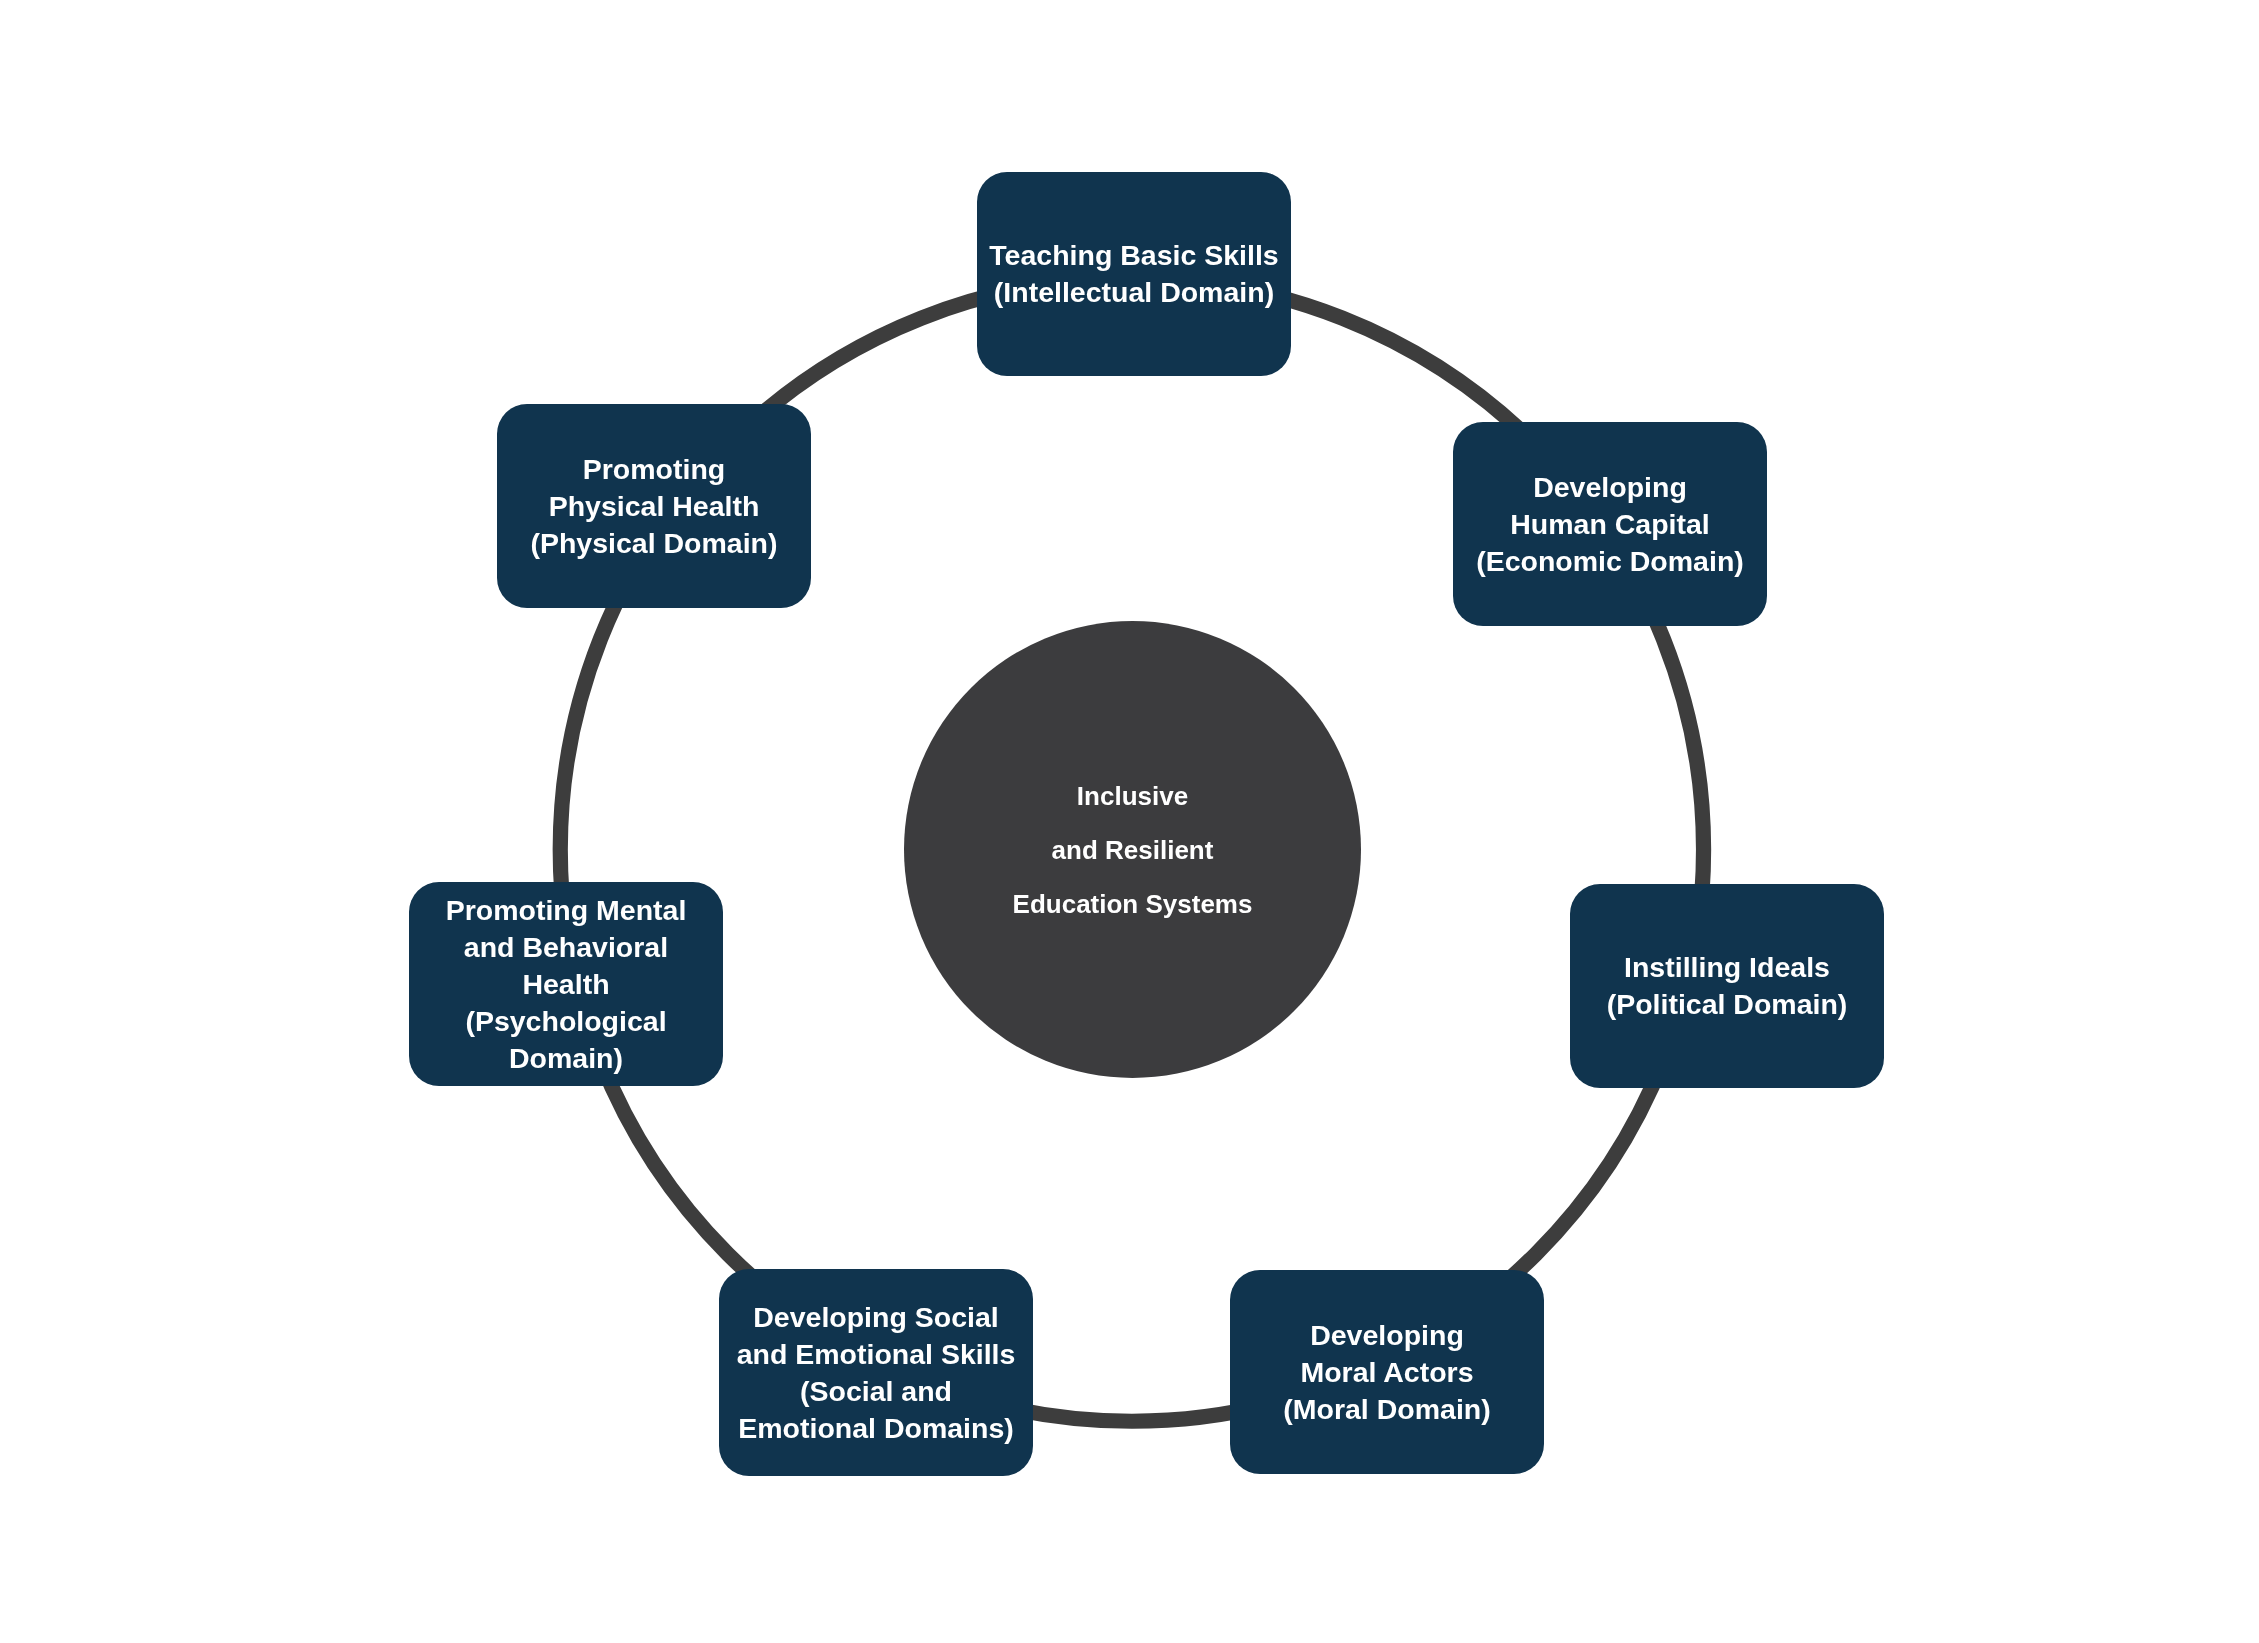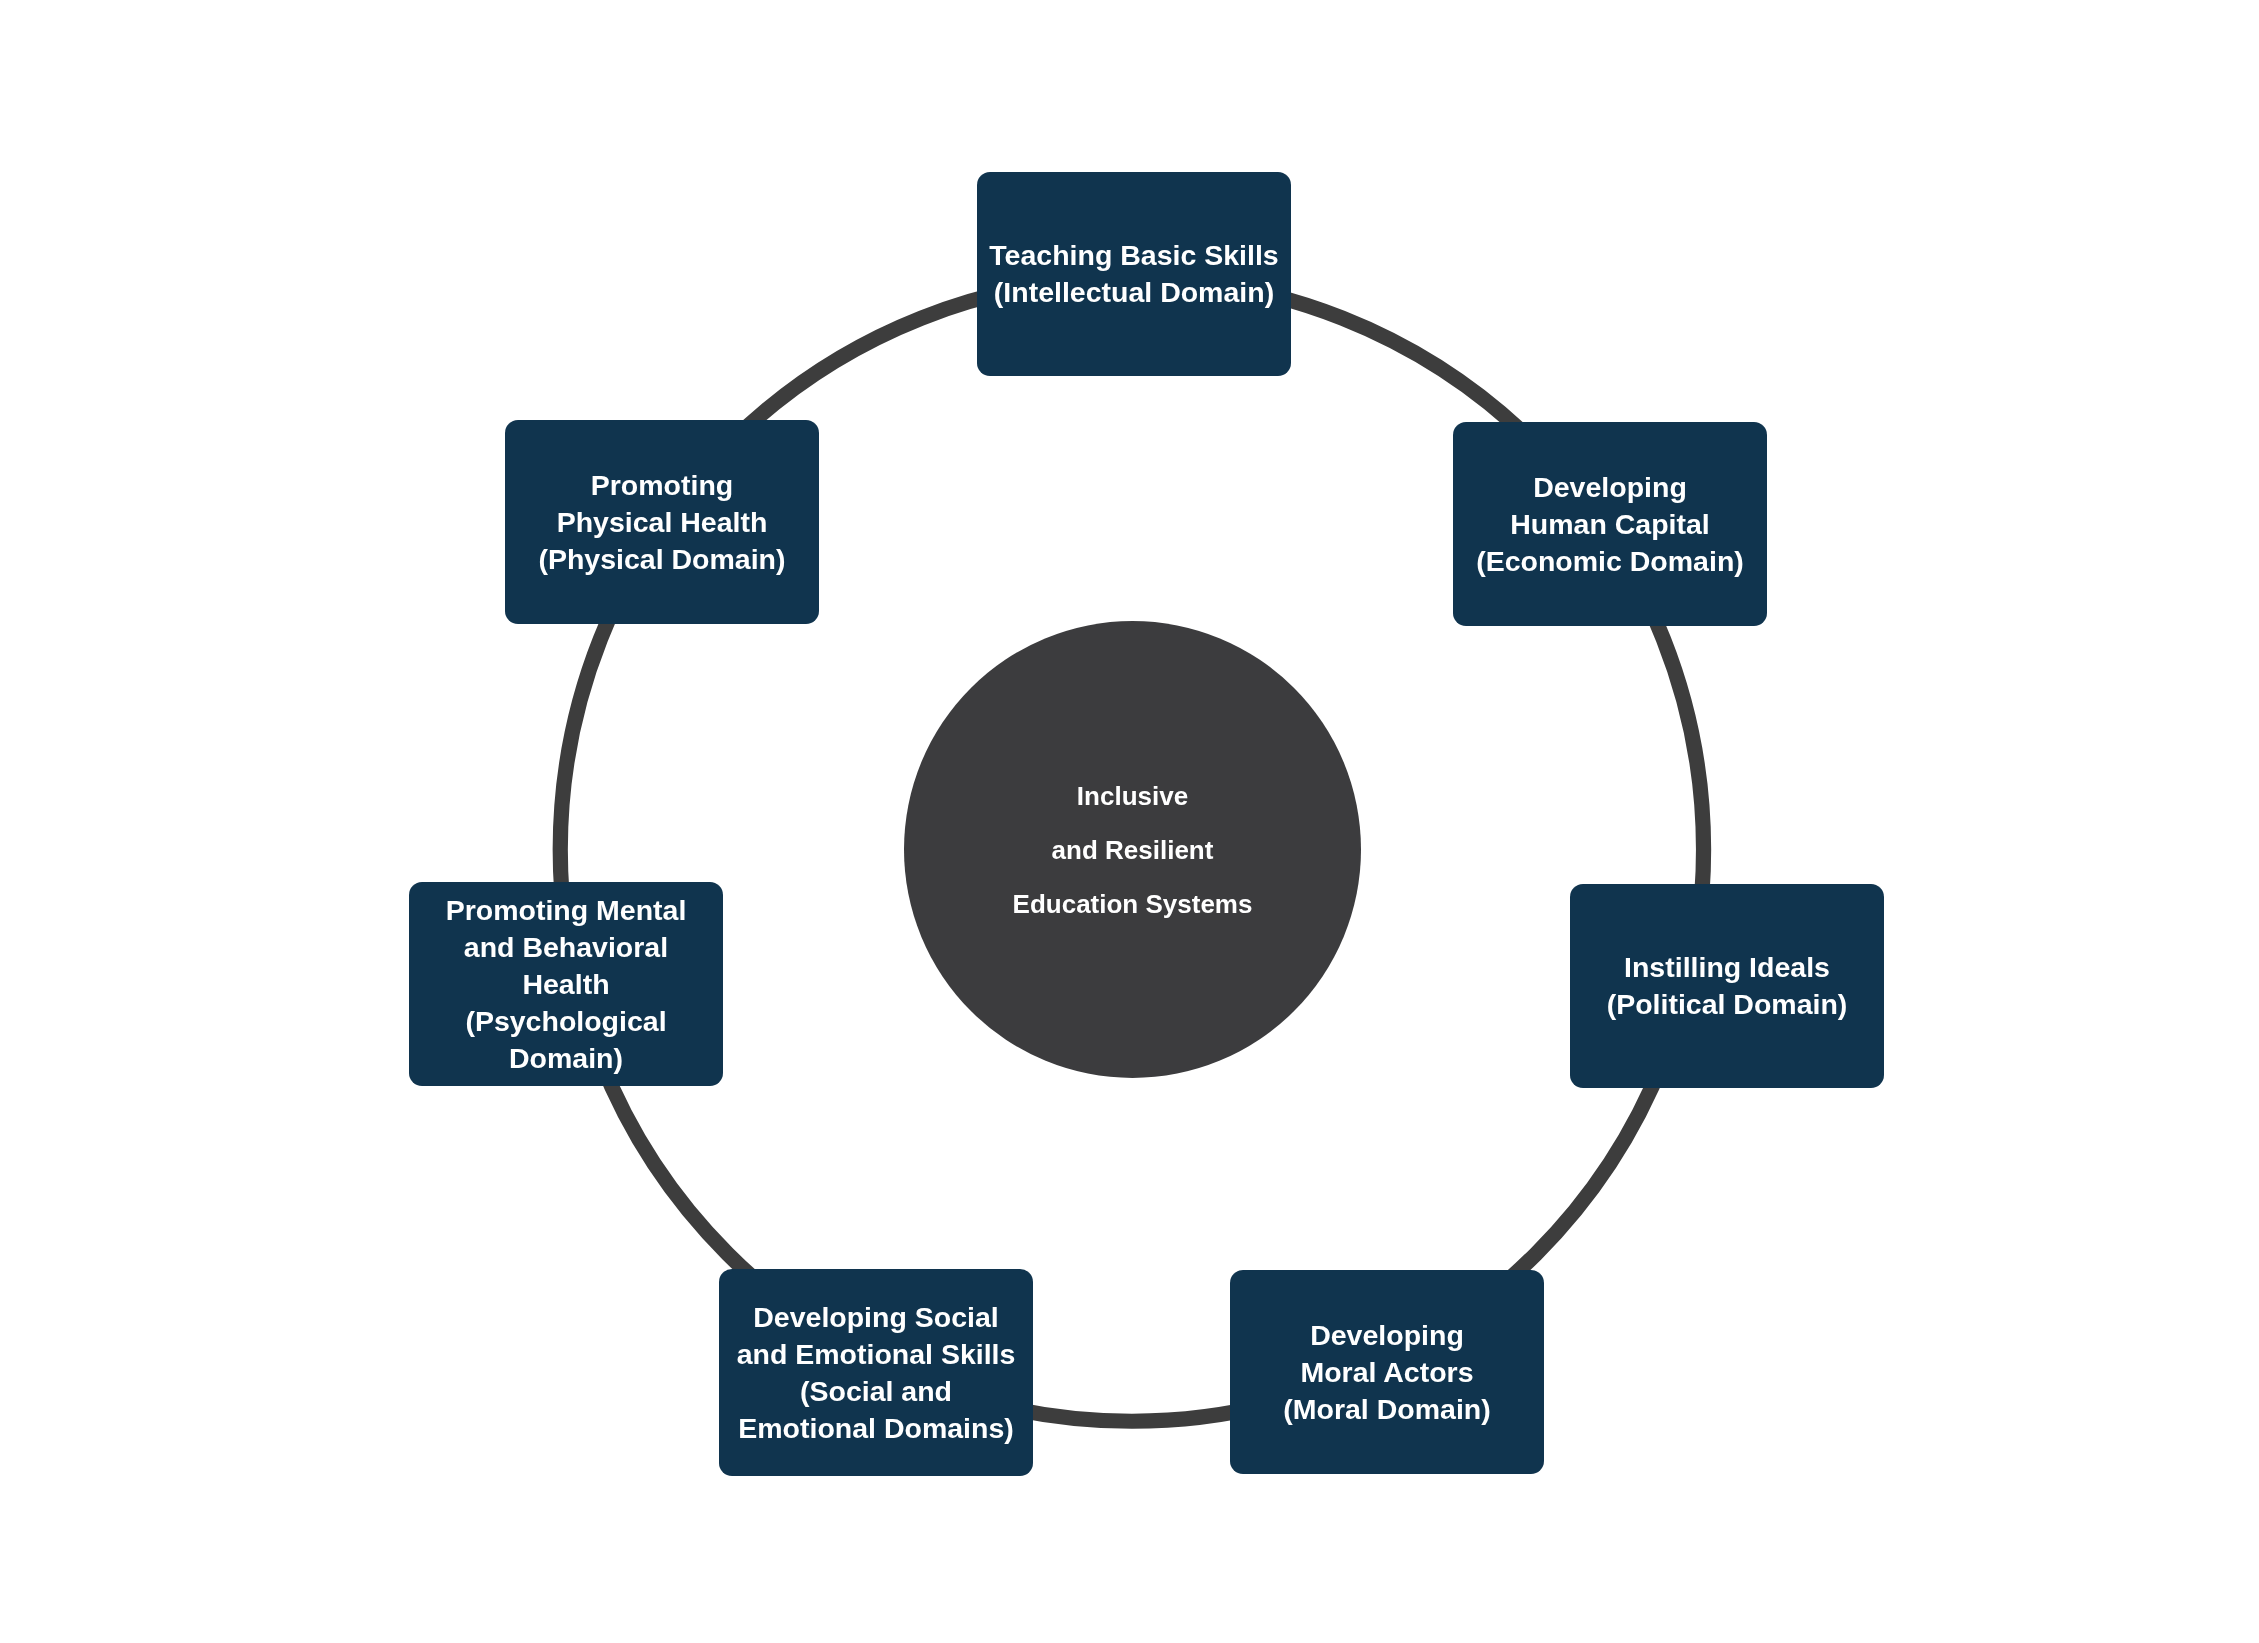--- a/index.html
+++ b/index.html
@@ -33,42 +33,42 @@
     color: var(--text, #ffffff);
     font-size: 26px;
     font-weight: bold;
     line-height: 54px;
     white-space: pre-line;
   }
 
   .node {
     position: absolute;
     width: 314px; height: 204px;
-    border-radius: 13px;
+    border-radius: 30px;
     background: var(--node_bg, #10344e);
     display: flex;
     align-items: center;
     justify-content: center;
     text-align: center;
     color: var(--text, #ffffff);
     font-size: 28.5px;
     font-weight: bold;
     line-height: 37px;
     white-space: pre-line;
     padding: 8px;
   }
 
   
   .node-top          { left: 977px; top: 172px;  }
   .node-upper-right  { left: 1453px; top: 422px;  }
   .node-right        { left: 1570px; top: 884px;  }
   .node-lower-right  { left: 1230px; top: 1270px; }
   .node-lower-left   { left: 719px;  top: 1269px; height: 207px; }
   .node-left         { left: 409px;  top: 882px;  }
-  .node-upper-left   { left: 497px;  top: 420px; margin-left: 8px;  }
+  .node-upper-left   { left: 497px;  top: 404px;  }
 </style>
 </head>
 <body>
 
 <div class="canvas">
 
   <svg class="ring-svg" viewBox="0 0 2376 1728" aria-hidden="true">
     <circle cx="1190" cy="893" r="601" fill="none" style="stroke: var(--ring, #3d3d3d);" stroke-width="16"></circle>
   </svg>
 

